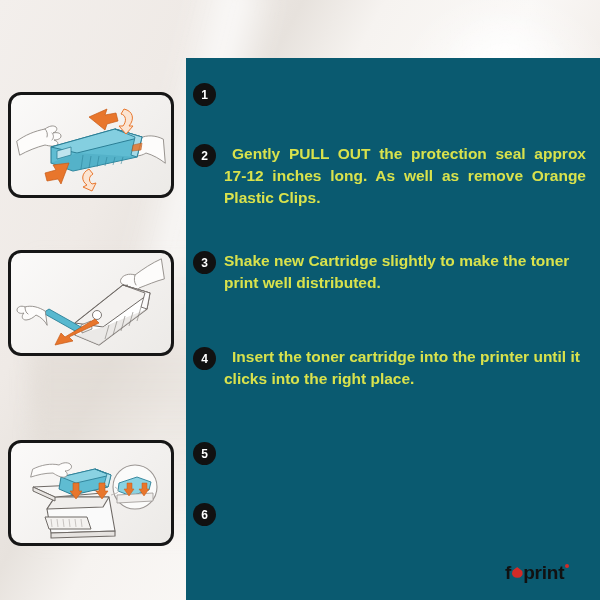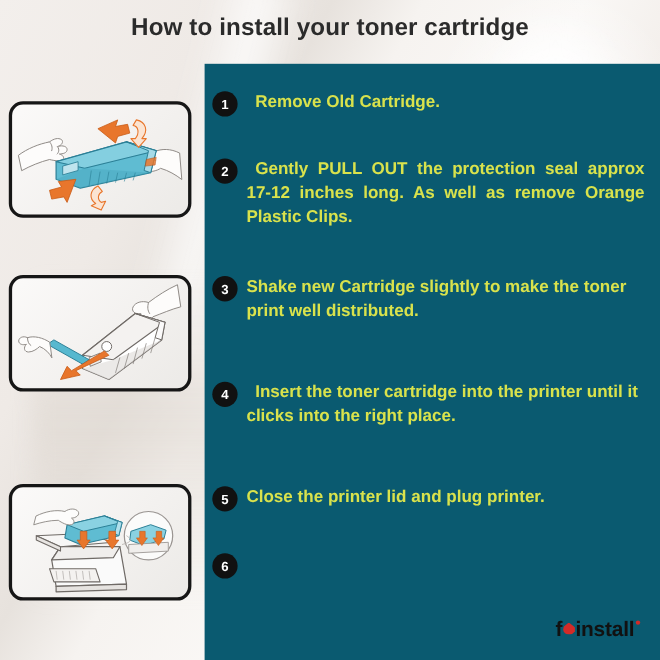--- a/index.html
+++ b/index.html
@@ -177,21 +177,20 @@
 </style>
 </head>
 <body>
 
 <div id="infographic">
 
   <div class="bg-streak streak-a"></div>
   <div class="bg-streak streak-b"></div>
   <div class="bg-streak streak-c"></div>
 
-  <div id="page-title">How to install your toner cartridge</div>
 
   <div class="illus-panel" style="top:92px; height:106px;">
     <svg viewBox="0 0 160 100" xmlns="http://www.w3.org/2000/svg">
 
       <g stroke="#8f8a86" stroke-width="0.9" fill="#fdfcfb" stroke-linejoin="round" stroke-linecap="round">
         <path d="M6 46 C14 40, 24 36, 34 34 C38 31, 42 30, 45 32 C47 34, 45 37, 42 38
                  C46 37, 50 38, 50 41 C50 44, 46 45, 43 45
                  C46 46, 48 48, 46 50 C44 52, 38 51, 34 50
                  C26 52, 16 56, 9 60 Z"></path>
         <path d="M34 34 C36 36, 37 39, 36 42"></path>
@@ -331,49 +330,47 @@
       </g>
 
       <path d="M100 52 C108 50, 110 48, 104 44" fill="none" stroke="#b5b0ad" stroke-width="0.8"></path>
     </svg>
   </div>
 
   <div id="steps-panel">
 
     <div class="step-row" style="top:24px;">
       <div class="step-badge">1</div>
-      <div class="step-text indent">Remove Old Cartridge.</div>
     </div>
 
     <div class="step-row" style="top:85px;">
       <div class="step-badge">2</div>
       <div class="step-text justified indent">Gently PULL OUT the protection seal approx 17-12 inches long. As well as remove Orange Plastic Clips.</div>
     </div>
 
     <div class="step-row" style="top:192px;">
       <div class="step-badge">3</div>
       <div class="step-text">Shake new Cartridge slightly to make the toner print well distributed.</div>
     </div>
 
     <div class="step-row" style="top:288px;">
       <div class="step-badge">4</div>
       <div class="step-text indent">Insert the toner cartridge into the printer until it clicks into the right place.</div>
     </div>
 
     <div class="step-row" style="top:383px;">
       <div class="step-badge">5</div>
-      <div class="step-text">Close the printer lid and plug printer.</div>
     </div>
 
     <div class="step-row" style="top:444px;">
       <div class="step-badge">6</div>
     </div>
 
   </div>
 
   <div id="brand-logo">
     <span class="logo-f">f</span>
     <span class="logo-drop"></span>
-    <span class="logo-rest">install</span>
+    <span class="logo-rest">print</span>
     <span class="logo-accent"></span>
   </div>
 
 </div>
 
 </body></html>

